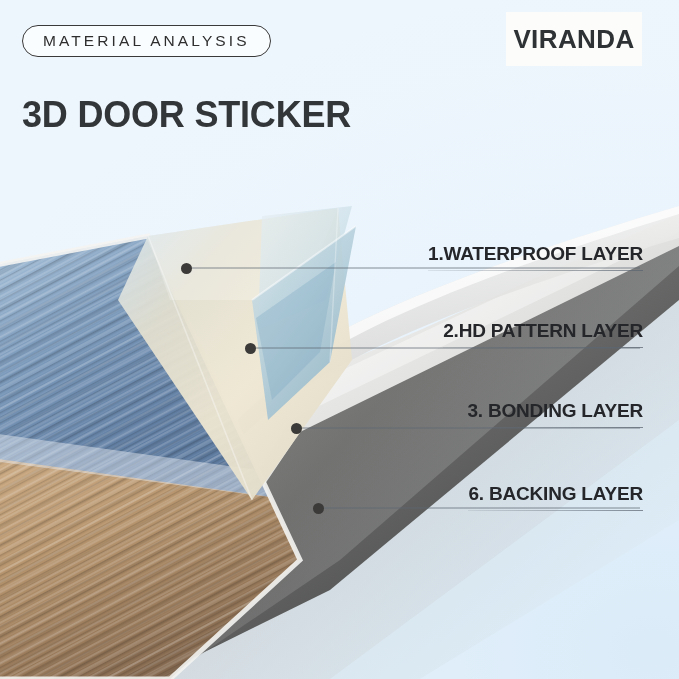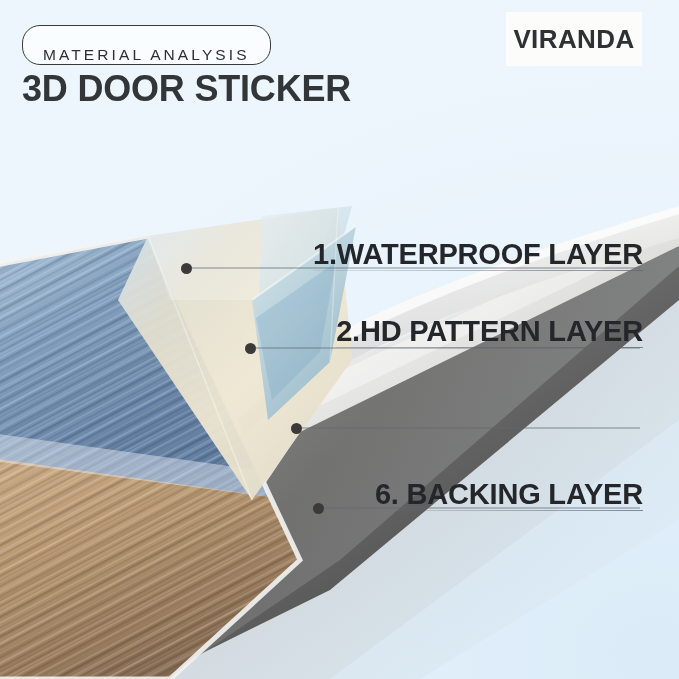--- a/index.html
+++ b/index.html
@@ -20,24 +20,24 @@
 
   
   .art { position: absolute; inset: 0; }
   .art svg { position: absolute; left: 0; top: 0; }
 
   
   .badge {
     position: absolute;
     left: 22px;
     top: 25px;
-    height: 40px;
+    height: 32px;
     padding: 0 20px;
     display: flex;
-    align-items: flex-end;
+    align-items: center;
     border: 1.6px solid #3a3a3a;
     border-radius: 18px;
     background: rgba(255,255,255,0.72);
     box-sizing: border-box;
   }
   .badge-text {
     font-size: 15.5px;
     letter-spacing: 3.1px;
     color: #2e2e2e;
     font-weight: 400;
@@ -47,21 +47,21 @@
   .headline {
     position: absolute;
     left: 22px;
     top: 68px;
     color: #333638;
     font-weight: bold;
     font-size: 36px;
     line-height: 41px;
     letter-spacing: -0.2px;
   }
-  .headline .l2 { display: block; }
+  .headline .l2 { display: block; margin-top: 26px; }
 
   .logo-box {
     position: absolute;
     left: 506px;
     top: 12px;
     width: 136px;
     height: 54px;
     background: #fcfcfb;
     display: flex;
     align-items: center;
@@ -70,21 +70,21 @@
   .logo-text {
     font-size: 26px;
     font-weight: bold;
     letter-spacing: 0.4px;
     color: #2f3234;
   }
 
   
   .callout { position: absolute; right: 36px; text-align: right; }
   .callout .ctext {
-    font-size: 29px;
+    font-size: 19px;
     font-weight: bold;
     color: #24262a;
     letter-spacing: -0.2px;
     white-space: nowrap;
     display: block;
     line-height: 26px;
   }
   .callout .crule {
     display: block;
     height: 1px;
@@ -279,20 +279,21 @@
     <span class="ctext">1.WATERPROOF LAYER</span>
     <span class="crule"></span>
   </div>
 
   <div class="callout c2">
     <span class="ctext">2.HD PATTERN LAYER</span>
     <span class="crule"></span>
   </div>
 
   <div class="callout c3">
+    <span class="ctext">3. BONDING LAYER</span>
     <span class="crule"></span>
   </div>
 
   <div class="callout c4">
     <span class="ctext">6. BACKING LAYER</span>
     <span class="crule"></span>
   </div>
 
   <div class="dot" style="left:181px;top:263px;"></div>
   <div class="dot" style="left:245px;top:343px;"></div>

